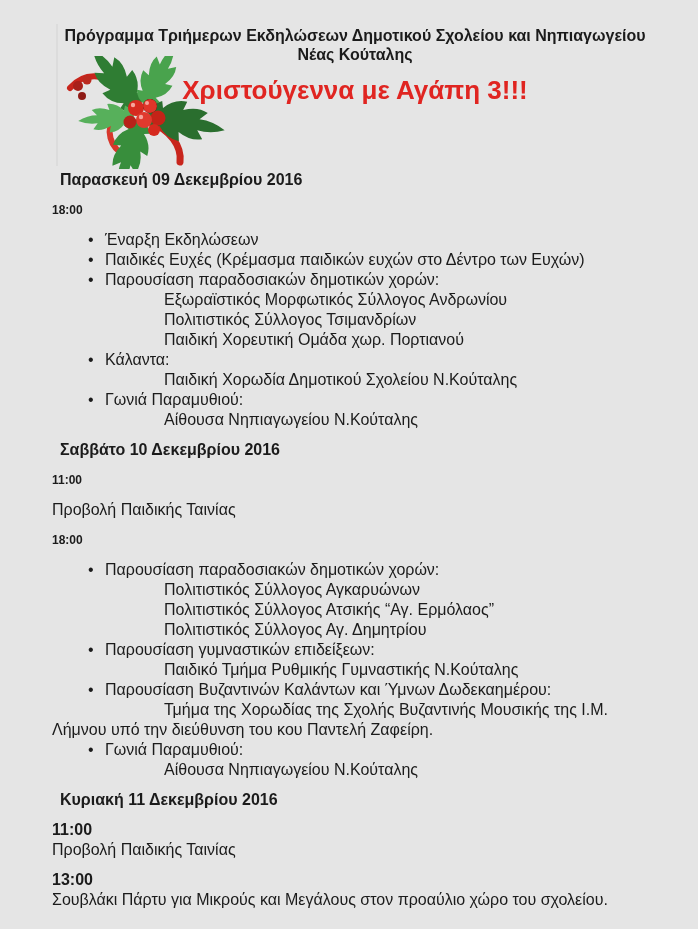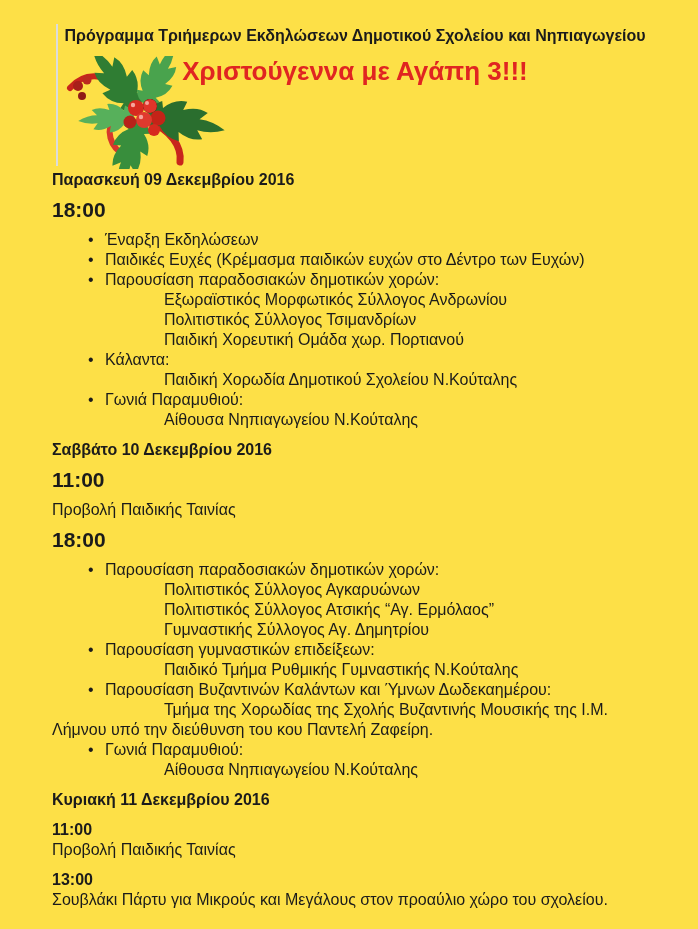--- a/index.html
+++ b/index.html
@@ -8,34 +8,34 @@
     font-family:"Liberation Sans", sans-serif;
     color:#1b1b1b;
     font-size:16px;
   }
   .page {
     position:relative;
     width:698px; height:929px;
     box-sizing:border-box;
     padding:26px 40px 0 52px;
     overflow:hidden;
-    background:#fde047;
+    background:#e5e5e5;
   }
   
   .header { position:relative; min-height:136px; margin-bottom:8px; text-align:center; }
   .header-divider {
     position:absolute; left:4px; top:-2px;
     width:2px; height:142px; background:#dcdcdc;
   }
   .h-line { font-weight:bold; font-size:16px; line-height:19px; }
   .h-red  { font-weight:bold; font-size:26px; line-height:31px; margin-top:11px; }
   .holly  { position:absolute; left:0px; top:30px; width:180px; height:113px; }
   
-  .date-heading { font-weight:bold; font-size:16px; line-height:20px; margin:0 0 10px; }
-  .time-heading { font-weight:bold; font-size:21px; line-height:20px; margin:0 0 10px; }
+  .date-heading { font-weight:bold; font-size:16px; line-height:20px; margin:0 8px 10px; }
+  .time-heading { font-weight:bold; font-size:12px; line-height:20px; margin:0 0 10px; }
   .para { margin:0 0 10px; }
   .para-line { line-height:20px; }
   .para-line.bold { font-weight:bold; }
   .list { margin:0 0 10px; }
   .bullet-row { position:relative; padding-left:53px; line-height:20px; }
   .dot { position:absolute; left:36px; top:0; line-height:20px; }
   .sub-row { padding-left:112px; line-height:20px; }
   .hanging-row { text-indent:112px; line-height:20px; }
 </style>
 </head>
@@ -73,20 +73,21 @@
         <circle cx="92" cy="64" r="8" fill="#e03a2e"></circle>
         <circle cx="78" cy="66" r="6.5" fill="#b7221a"></circle>
         <circle cx="102" cy="74" r="6" fill="#d62a1f"></circle>
         <circle cx="81" cy="49" r="2.2" fill="#f6a49b"></circle>
         <circle cx="95" cy="47" r="2" fill="#f6a49b"></circle>
         <circle cx="89" cy="61" r="2.2" fill="#f6a49b"></circle>
       </svg>
     </div>
 
     <div class="h-line">Πρόγραμμα Τριήμερων Εκδηλώσεων Δημοτικού Σχολείου και Νηπιαγωγείου</div>
+    <div class="h-line">Νέας Κούταλης</div>
     <div class="h-red" id="red-title" style="color: rgb(224, 37, 33);">Χριστούγεννα με Αγάπη 3!!!</div>
   </div>
 
   <div id="sections">
       <div class="section">
         <div class="date-heading">Παρασκευή 09 Δεκεμβρίου 2016</div>
         <div class="time-heading">18:00</div>
         <div class="list">
           <div class="bullet-row"><span class="dot">•</span><span class="bullet-text">Έναρξη Εκδηλώσεων</span></div>
           <div class="bullet-row"><span class="dot">•</span><span class="bullet-text">Παιδικές Ευχές (Κρέμασμα παιδικών ευχών στο Δέντρο των Ευχών)</span></div>
@@ -104,21 +105,21 @@
         <div class="date-heading">Σαββάτο 10 Δεκεμβρίου 2016</div>
         <div class="time-heading">11:00</div>
         <div class="para">
           <div class="para-line">Προβολή Παιδικής Ταινίας</div>
         </div>
         <div class="time-heading">18:00</div>
         <div class="list">
           <div class="bullet-row"><span class="dot">•</span><span class="bullet-text">Παρουσίαση παραδοσιακών δημοτικών χορών:</span></div>
           <div class="sub-row">Πολιτιστικός Σύλλογος Αγκαρυώνων</div>
           <div class="sub-row">Πολιτιστικός Σύλλογος Ατσικής “Αγ. Ερμόλαος”</div>
-          <div class="sub-row">Γυμναστικής Σύλλογος Αγ. Δημητρίου</div>
+          <div class="sub-row">Πολιτιστικός Σύλλογος Αγ. Δημητρίου</div>
           <div class="bullet-row"><span class="dot">•</span><span class="bullet-text">Παρουσίαση γυμναστικών επιδείξεων:</span></div>
           <div class="sub-row">Παιδικό Τμήμα Ρυθμικής Γυμναστικής Ν.Κούταλης</div>
           <div class="bullet-row"><span class="dot">•</span><span class="bullet-text">Παρουσίαση Βυζαντινών Καλάντων και Ύμνων Δωδεκαημέρου:</span></div>
           <div class="hanging-row">Τμήμα της Χορωδίας της Σχολής Βυζαντινής Μουσικής της Ι.Μ. Λήμνου υπό την διεύθυνση του κου Παντελή Ζαφείρη.</div>
           <div class="bullet-row"><span class="dot">•</span><span class="bullet-text">Γωνιά Παραμυθιού:</span></div>
           <div class="sub-row">Αίθουσα Νηπιαγωγείου Ν.Κούταλης</div>
         </div>
       </div>
       <div class="section">
         <div class="date-heading">Κυριακή 11 Δεκεμβρίου 2016</div>

